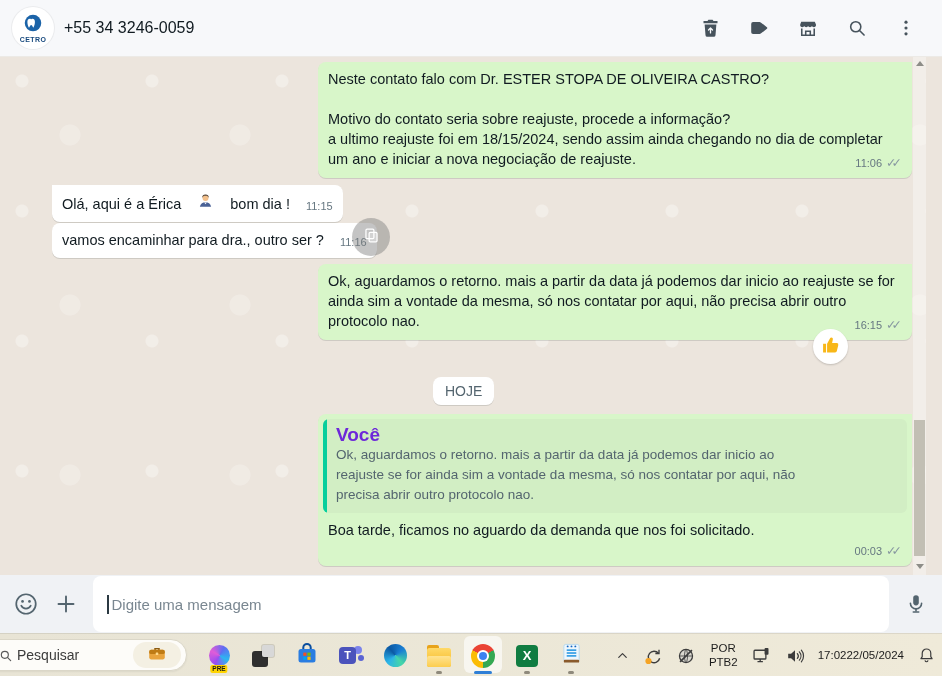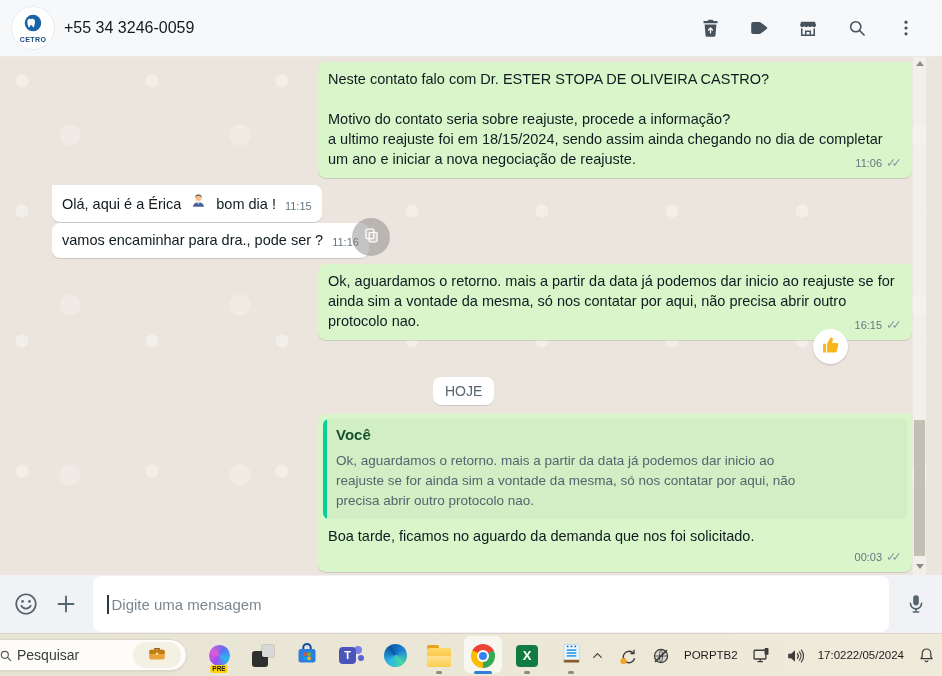--- a/index.html
+++ b/index.html
@@ -37,21 +37,21 @@
   .meta { position:absolute; right:9px; bottom:5px; font-size:11px; color:#667781;
     display:flex; align-items:center;justify-content:center; }
   .ticks { color:#8696a0; font-size:12.5px; letter-spacing:-5px; margin-left:4px; padding-right:6px; }
   .ticks::after { content:"✓✓"; }
 
   .msg1 { top:5px; right:14px; width:594px; padding:7px 10px 9px;
     border-radius:8px 0 8px 8px; }
   .msg4 { top:207px; right:14px; width:594px; padding:7px 10px 9px;
     border-radius:8px 0 8px 8px; }
 
-  .in-row { display:inline-flex; align-items:flex-end; gap:9px; padding:7px 10px 8px; }
+  .in-row { display:inline-flex; align-items:flex-end; gap:16px; padding:7px 10px 8px; }
   .msg2 { top:128px; left:52px; border-radius:0 8px 8px 8px; }
   .msg3 { top:166px; left:52px; }
   .in-time { font-size:11px; color:#667781; transform:translateY(2px); white-space:nowrap; }
   .nowrap { white-space:nowrap; }
 
   .copy-btn { position:absolute; top:161px; left:352px; width:38px; height:38px;
     border-radius:50%; background:rgba(125,125,125,.45); display:flex;
     align-items:center; justify-content:center; cursor:pointer; }
 
   .reaction { position:absolute; top:272px; right:78px; width:35px; height:35px;
@@ -60,21 +60,21 @@
 
   .date-pill { position:absolute; top:320px; left:433px; background:#fff;
     border-radius:8px; padding:6px 12px; font-size:14px; color:#54656f;
     box-shadow:0 1px .5px rgba(11,20,26,.13); }
 
   .msg5 { top:357px; right:14px; width:594px; padding:5px 5px 26px;
     border-radius:8px 0 8px 8px; }
   .quote { display:flex; border-radius:6px; overflow:hidden; background:#d2eec4; cursor:pointer; }
   .quote-bar { width:4px; background:#06cf9c; flex-shrink:0; }
   .quote-content { padding:6px 12px 8px 9px; }
-  .quote-author { font-size:15px; font-weight:bold; color:#14532d; margin-bottom:6px; }
+  .quote-author { font-size:19px; font-weight:bold; color:#6d28d9; margin-bottom:0; }
   .quote-text { font-size:13.5px; line-height:20px; color:#54656f; max-width:470px; }
   .msg5-main { margin:7px 5px 0; font-size:14.5px; }
 
   
   .scrollbar { position:absolute; top:0; right:0; width:13px; height:518px;
     background:rgba(255,255,255,.35); }
   .scroll-arrow { position:absolute; left:3px; width:0; height:0; cursor:pointer; }
   .scroll-up { top:4px; border-left:4px solid transparent; border-right:4px solid transparent;
     border-bottom:5px solid #8d8d88; }
   .scroll-down { bottom:6px; border-left:4px solid transparent; border-right:4px solid transparent;
@@ -136,21 +136,21 @@
     display:flex; align-items:center; justify-content:center;
     color:#fff; font-weight:bold; font-size:13px; }
   .teams-icon { position:relative; width:24px; height:22px; }
   .teams-sq { position:absolute; left:0; top:2px; width:17px; height:17px; border-radius:4px; background:#4b53bc;
     display:flex; align-items:center; justify-content:center; color:#fff; font-weight:bold; font-size:11px; }
   .teams-c1 { position:absolute; right:1px; top:1px; width:8px; height:8px; border-radius:50%; background:#7b83eb; }
   .teams-c2 { position:absolute; right:-1px; top:10px; width:6px; height:6px; border-radius:50%; background:#5b64d3; }
 
   .tray { position:absolute; right:6px; top:0; height:43px; display:flex; align-items:center; gap:13px; }
   .tray-item { display:flex; align-items:center; justify-content:center; cursor:pointer; }
-  .lang-block { font-size:11.5px; line-height:1.18; color:#1c1c1c; text-align:left; }
+  .lang-block { font-size:11.5px; line-height:1.18; color:#1c1c1c; text-align:left;flex-direction:column; }
   .clock-block { font-size:11.5px; line-height:1.25; color:#1c1c1c; text-align:right; }
 </style>
 </head>
 <body>
 
 <div class="screen">
 
   <div class="chat-header">
     <div class="avatar">
       <span>
@@ -218,21 +218,21 @@
             <path d="M10 3c-2.7 0-4.2 1.7-3.9 4 .8-1.9 2-2.5 3.9-2.5s3.1.6 3.9 2.5C14.2 4.7 12.7 3 10 3z" fill="#53402f"></path>
             <path d="M3.4 17.4c.6-3.5 3.5-5.2 6.6-5.2s6 1.7 6.6 5.2z" fill="#4a6296"></path>
             <path d="M8.5 12.4 10 14.3l1.5-1.9z" fill="#fff"></path>
           </svg>
       </span>
       <span class="nowrap">bom dia !</span>
       <span class="in-time">11:15</span>
     </div>
 
     <div class="bubble in msg3 in-row">
-      <span class="nowrap">vamos encaminhar para dra., pode ser ?</span>
+      <span class="nowrap">vamos encaminhar para dra., outro ser ?</span>
       <span class="in-time">11:16</span>
     </div>
 
     <div class="copy-btn">
       <span>
         <svg width="19" height="19" viewBox="0 0 24 24">
             <rect x="5" y="4" width="10" height="12" rx="1.5" stroke="#fff" stroke-width="1.6" fill="none"></rect>
             <rect x="9" y="8" width="10" height="12" rx="1.5" fill="#fff" fill-opacity=".25" stroke="#fff" stroke-width="1.6"></rect>
           </svg>
       </span>

